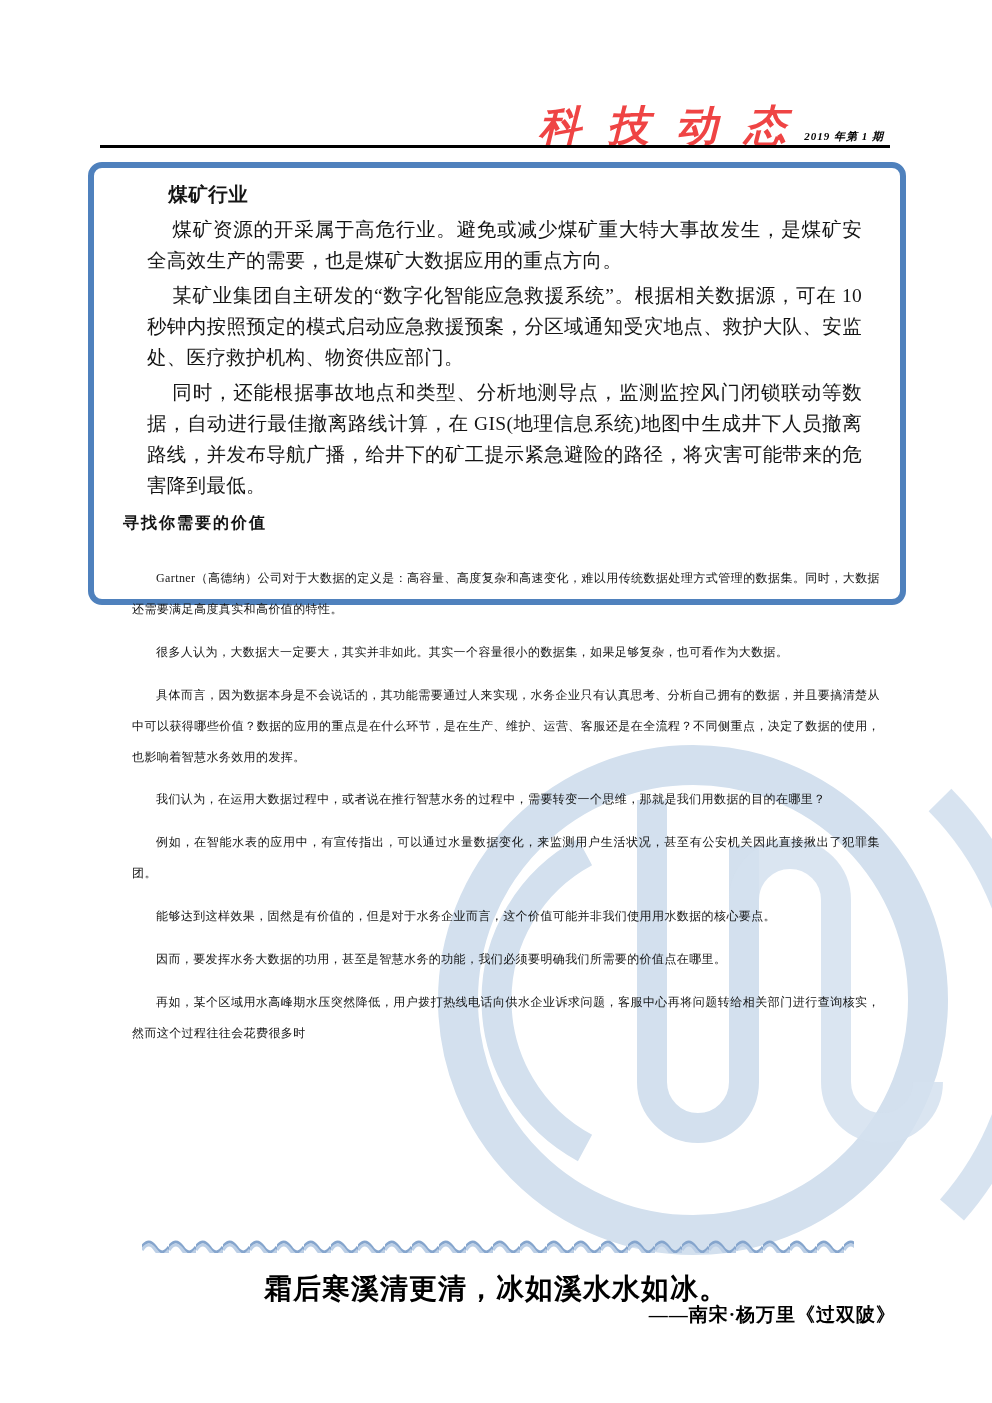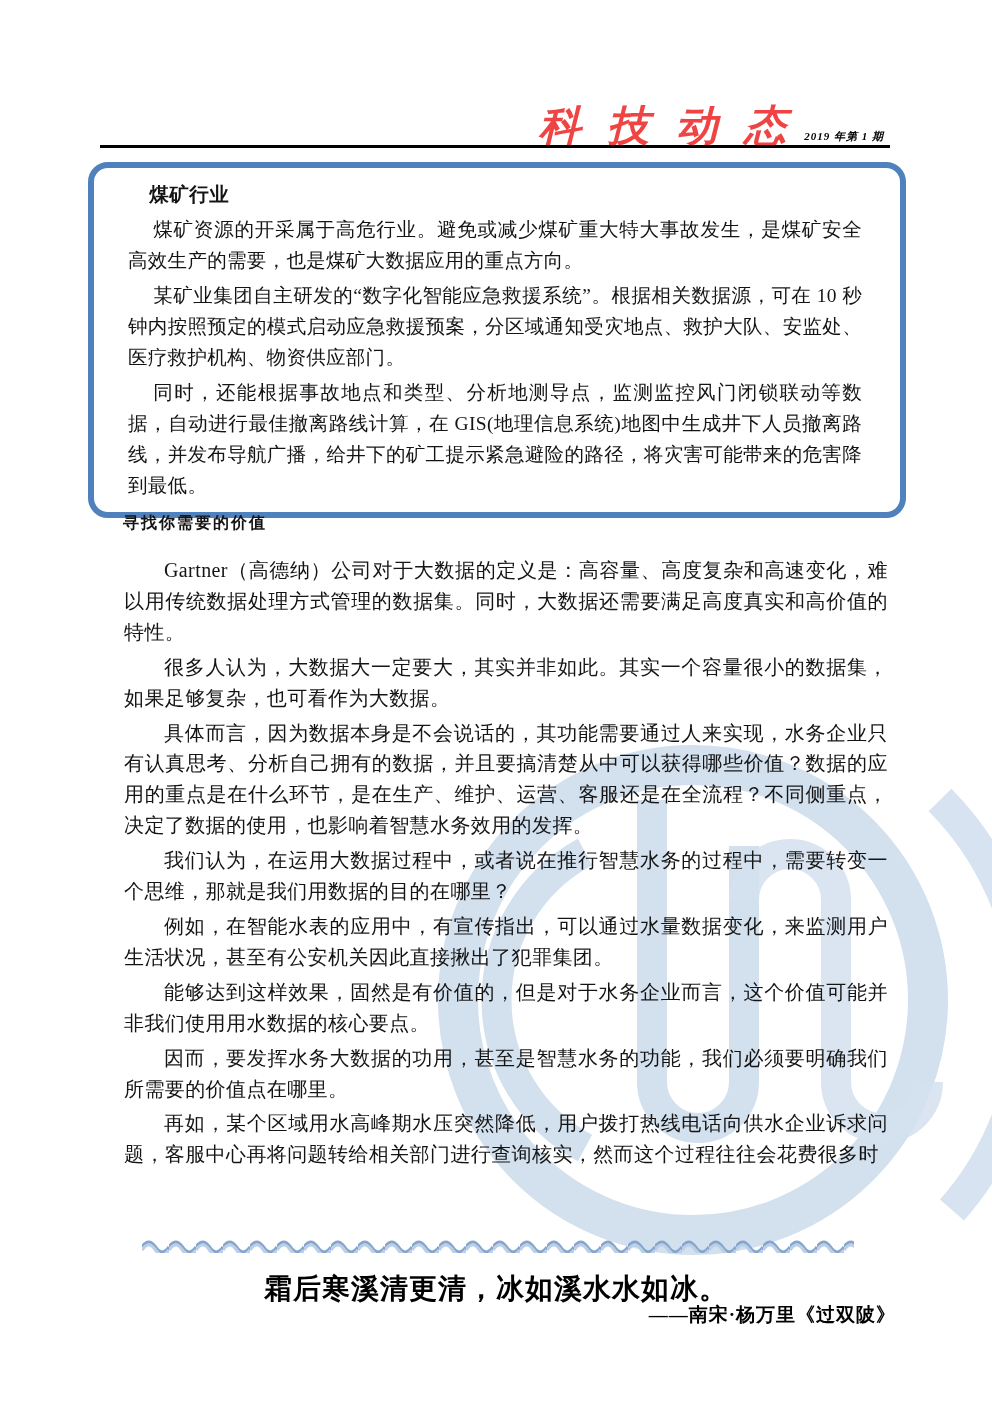--- a/index.html
+++ b/index.html
@@ -19,42 +19,42 @@
     font-size:42px;font-weight:bold;font-style:italic;letter-spacing:8px;color:#ef4444;
   }
   .masthead .issue{
     font-size:11px;font-weight:bold;font-style:italic;color:#000;letter-spacing:1px;
   }
   .head-rule{
     position:absolute;left:100px;top:145px;width:790px;height:3px;background:#000;z-index:2;
   }
   
   .hl-box{
-    position:absolute;left:88px;top:162px;width:818px;height:356px;box-sizing:border-box;
-    border:6px solid #4f81bd;border-radius:20px;z-index:2;
-    padding:11px 34px 0 30px;background:transparent;
+    position:absolute;left:88px;top:162px;width:818px;height:443px;box-sizing:border-box;
+    border:6px solid #4f81bd;border-radius:14px;z-index:2;
+    padding:11px 34px 0 49px;background:transparent;
   }
   .hl-box .bx-head{
     margin:0;font-size:19.5px;font-weight:bold;text-indent:1.3em;
     line-height:31px;letter-spacing:0.5px;
   }
   .hl-box p{
     margin:4px;font-size:19.5px;line-height:31px;text-align:justify;
     text-indent:1.3em;letter-spacing:0.3px;
   }
   
   .sec-head{
     position:absolute;left:122px;top:512px;z-index:2;margin:1px;
     font-size:16px;font-weight:bold;letter-spacing:2px;
   }
   .body-copy{
     position:absolute;left:120px;top:551px;width:772px;z-index:2;
   }
   .body-copy p{
-    margin:4px;font-size:20px;line-height:30.9px;text-align:justify;
+    margin:12px;font-size:12px;line-height:30.9px;text-align:justify;
     text-indent:2em;letter-spacing:0.4px;
   }
   
   .wave{position:absolute;left:142px;top:1239px;z-index:2;}
   .foot-quote{
     position:absolute;left:0;top:1270px;width:992px;margin:0;z-index:2;
     text-align:center;font-size:28px;font-weight:bold;letter-spacing:1px;color:#000;
   }
   .foot-attr{
     position:absolute;right:92px;top:1298px;margin:4px;z-index:2;

